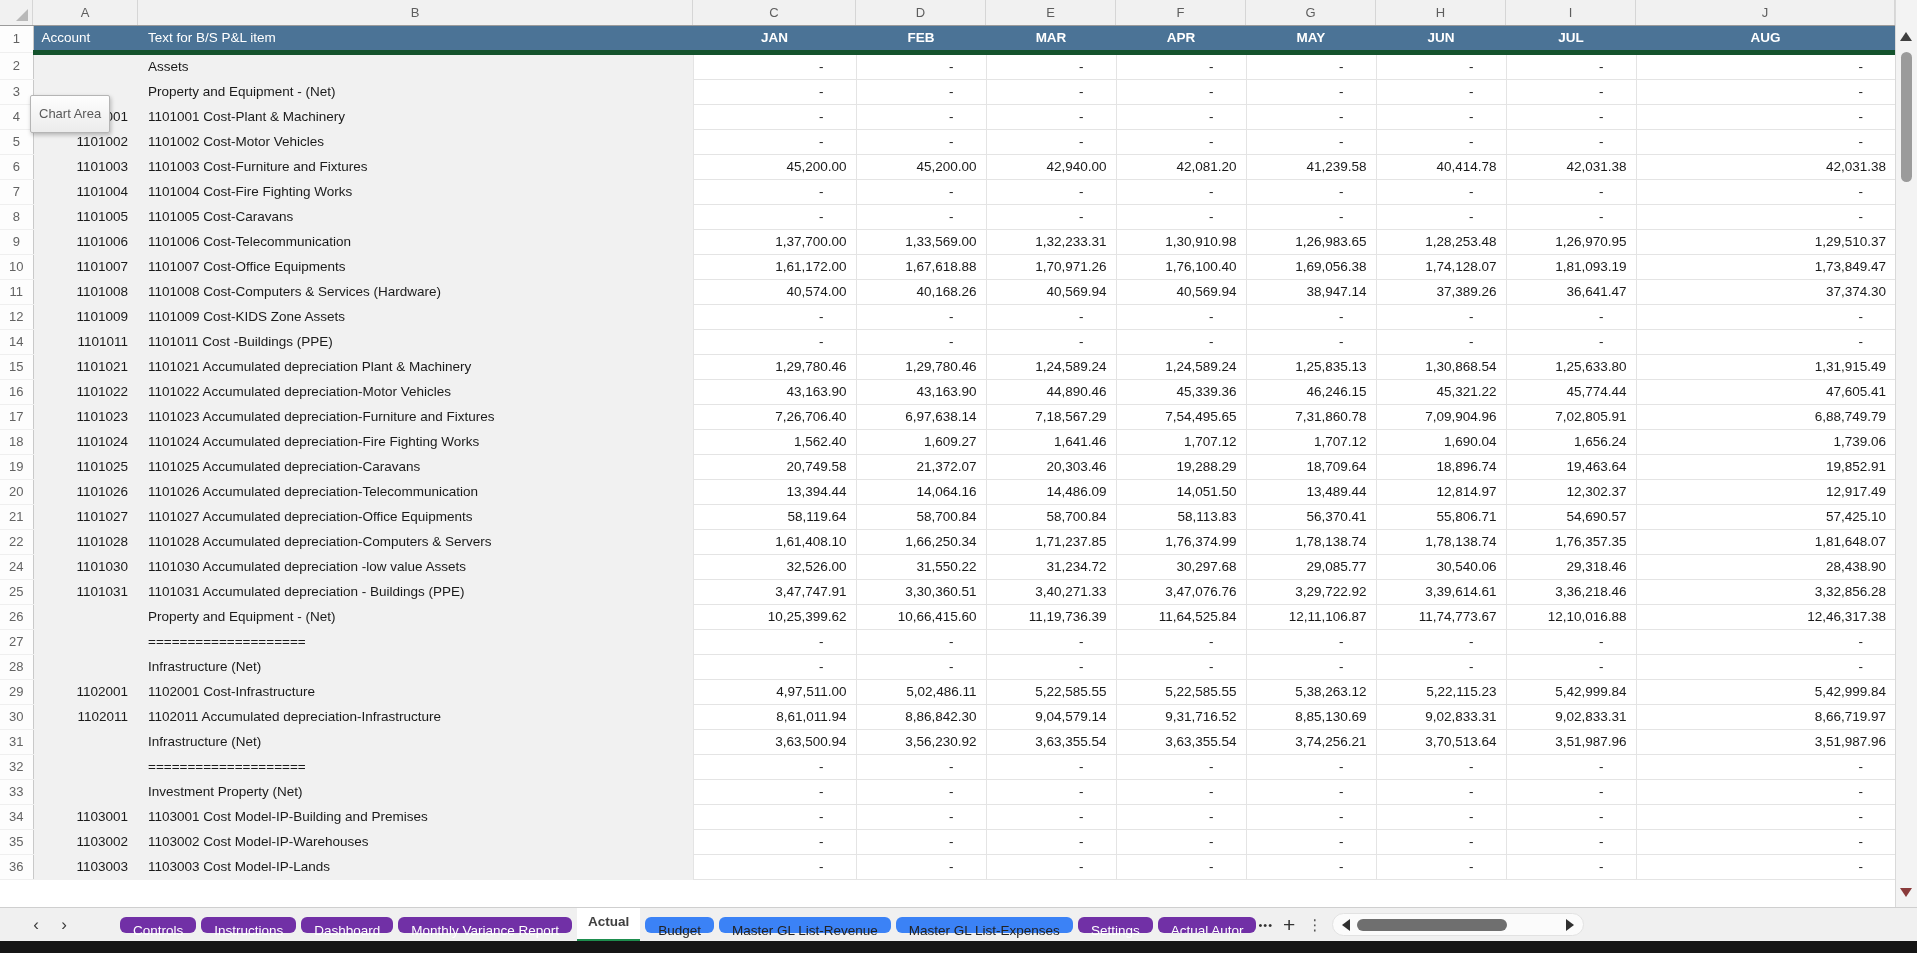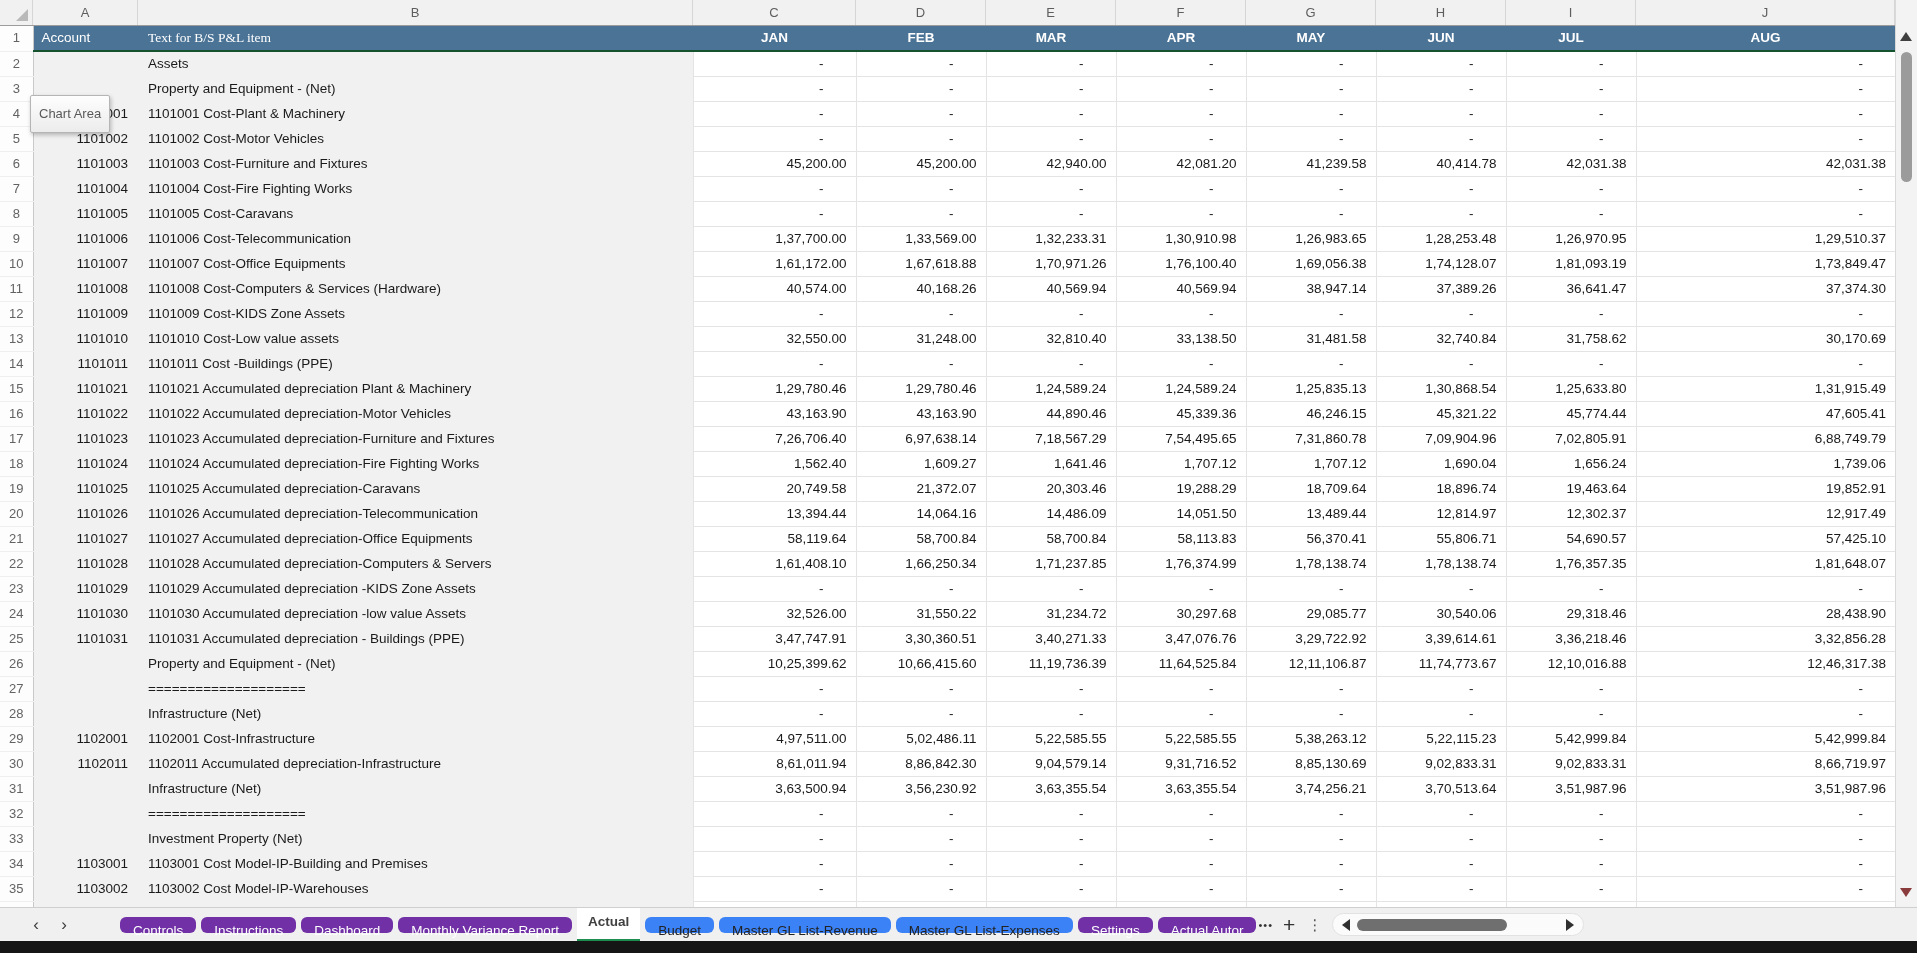--- a/index.html
+++ b/index.html
@@ -28,23 +28,23 @@
   .viewport{position:absolute;left:0;top:26px;width:1895px;height:881px;overflow:hidden;}
   table{border-collapse:collapse;table-layout:fixed;width:1895px;}
   td{
     height:24px;line-height:24px;padding:0;margin:0;
     font-size:13.5px;white-space:nowrap;overflow:hidden;box-sizing:border-box;color:#1a1a1a;
   }
   td.gut{
     background:#fdfdfd;color:#636363;text-align:center;font-size:13px;
     border-right:1px solid #c9c9c9;border-bottom:1px solid #efefef;
   }
-  tr.hdr td.ha,tr.hdr td.hb,tr.hdr td.m{background:#4b7396;color:#ffffff;border-bottom:2px solid #14532d;}
+  tr.hdr td.ha,tr.hdr td.hb,tr.hdr td.m{background:#4b7396;color:#ffffff;border-bottom:5px solid #14532d;}
   tr.hdr td.ha{padding-left:8px;}
-  tr.hdr td.hb{padding-left:10px;font-family:Liberation Serif, serif;}
+  tr.hdr td.hb{padding-left:10px;}
   tr.hdr td.m{text-align:center;font-weight:bold;}
   td.ca{background:#f1f1f1;text-align:right;padding-right:10px;}
   td.cb{background:#f1f1f1;padding-left:10px;}
   td.val{
     background:#ffffff;text-align:right;padding-right:9px;
     border-bottom:1px solid #e4e4e4;border-left:1px solid #e4e4e4;
   }
   td.val.dash{padding-right:32px;}
   
   .tooltip{
@@ -293,33 +293,20 @@
           <td class="val dash">-</td>
           <td class="val dash">-</td>
           <td class="val dash">-</td>
           <td class="val dash">-</td>
           <td class="val dash">-</td>
           <td class="val dash">-</td>
           <td class="val dash">-</td>
           <td class="val dash">-</td>
         </tr>
         <tr>
-          <td class="gut">13</td>
-          <td class="ca">1101010</td>
-          <td class="cb">1101010 Cost-Low value assets</td>
-          <td class="val">32,550.00</td>
-          <td class="val">31,248.00</td>
-          <td class="val">32,810.40</td>
-          <td class="val">33,138.50</td>
-          <td class="val">31,481.58</td>
-          <td class="val">32,740.84</td>
-          <td class="val">31,758.62</td>
-          <td class="val">30,170.69</td>
-        </tr>
-        <tr>
           <td class="gut">14</td>
           <td class="ca">1101011</td>
           <td class="cb">1101011 Cost -Buildings (PPE)</td>
           <td class="val dash">-</td>
           <td class="val dash">-</td>
           <td class="val dash">-</td>
           <td class="val dash">-</td>
           <td class="val dash">-</td>
           <td class="val dash">-</td>
           <td class="val dash">-</td>
@@ -421,33 +408,20 @@
           <td class="ca">1101028</td>
           <td class="cb">1101028 Accumulated depreciation-Computers &amp; Servers</td>
           <td class="val">1,61,408.10</td>
           <td class="val">1,66,250.34</td>
           <td class="val">1,71,237.85</td>
           <td class="val">1,76,374.99</td>
           <td class="val">1,78,138.74</td>
           <td class="val">1,78,138.74</td>
           <td class="val">1,76,357.35</td>
           <td class="val">1,81,648.07</td>
-        </tr>
-        <tr>
-          <td class="gut">23</td>
-          <td class="ca">1101029</td>
-          <td class="cb">1101029 Accumulated depreciation -KIDS Zone Assets</td>
-          <td class="val dash">-</td>
-          <td class="val dash">-</td>
-          <td class="val dash">-</td>
-          <td class="val dash">-</td>
-          <td class="val dash">-</td>
-          <td class="val dash">-</td>
-          <td class="val dash">-</td>
-          <td class="val dash">-</td>
         </tr>
         <tr>
           <td class="gut">24</td>
           <td class="ca">1101030</td>
           <td class="cb">1101030 Accumulated depreciation -low value Assets</td>
           <td class="val">32,526.00</td>
           <td class="val">31,550.22</td>
           <td class="val">31,234.72</td>
           <td class="val">30,297.68</td>
           <td class="val">29,085.77</td>

